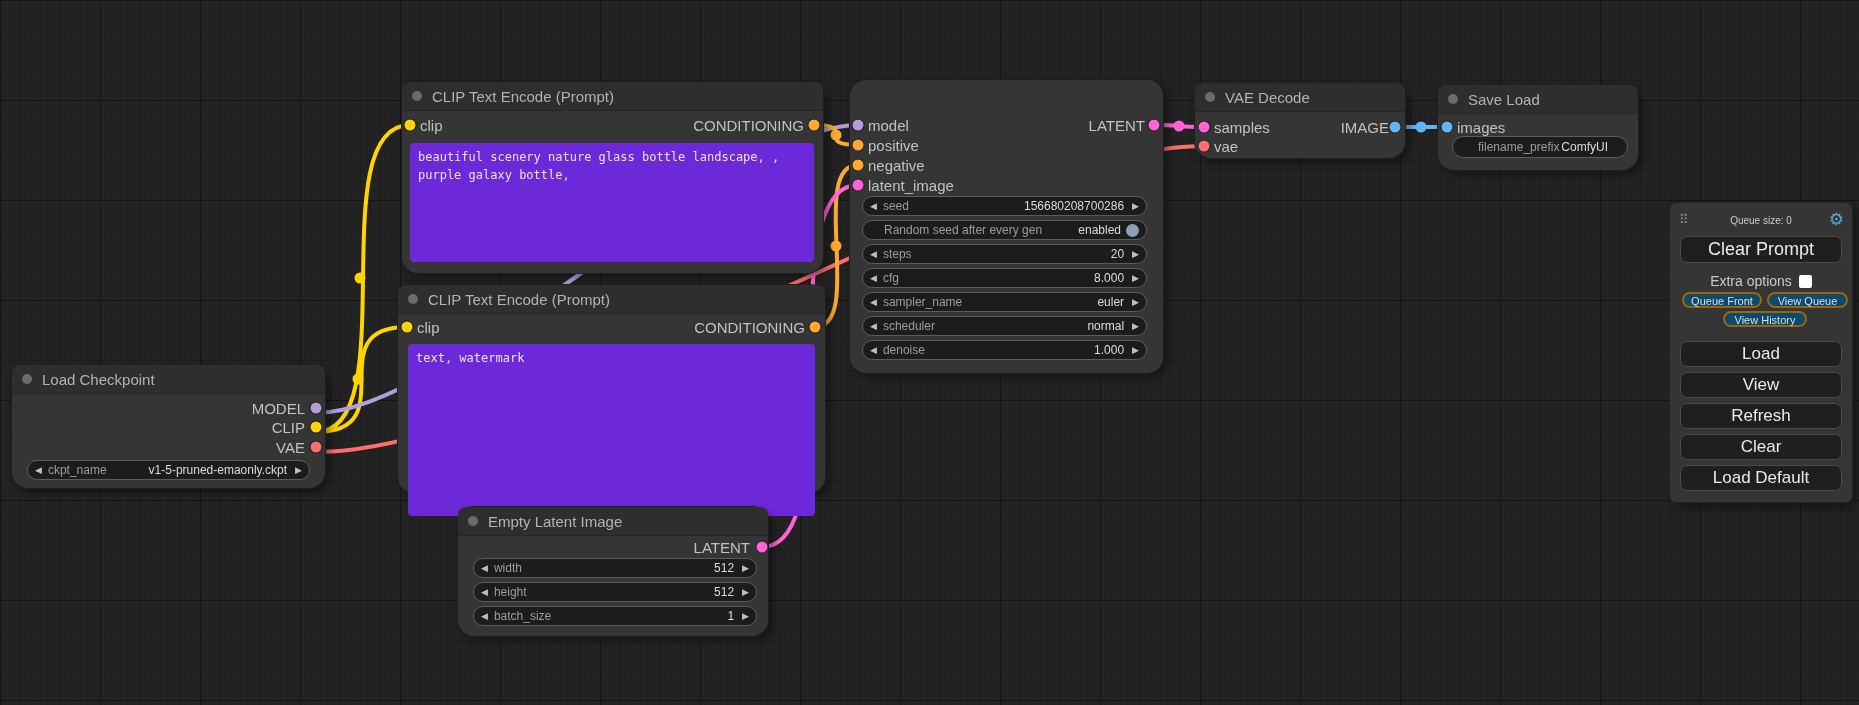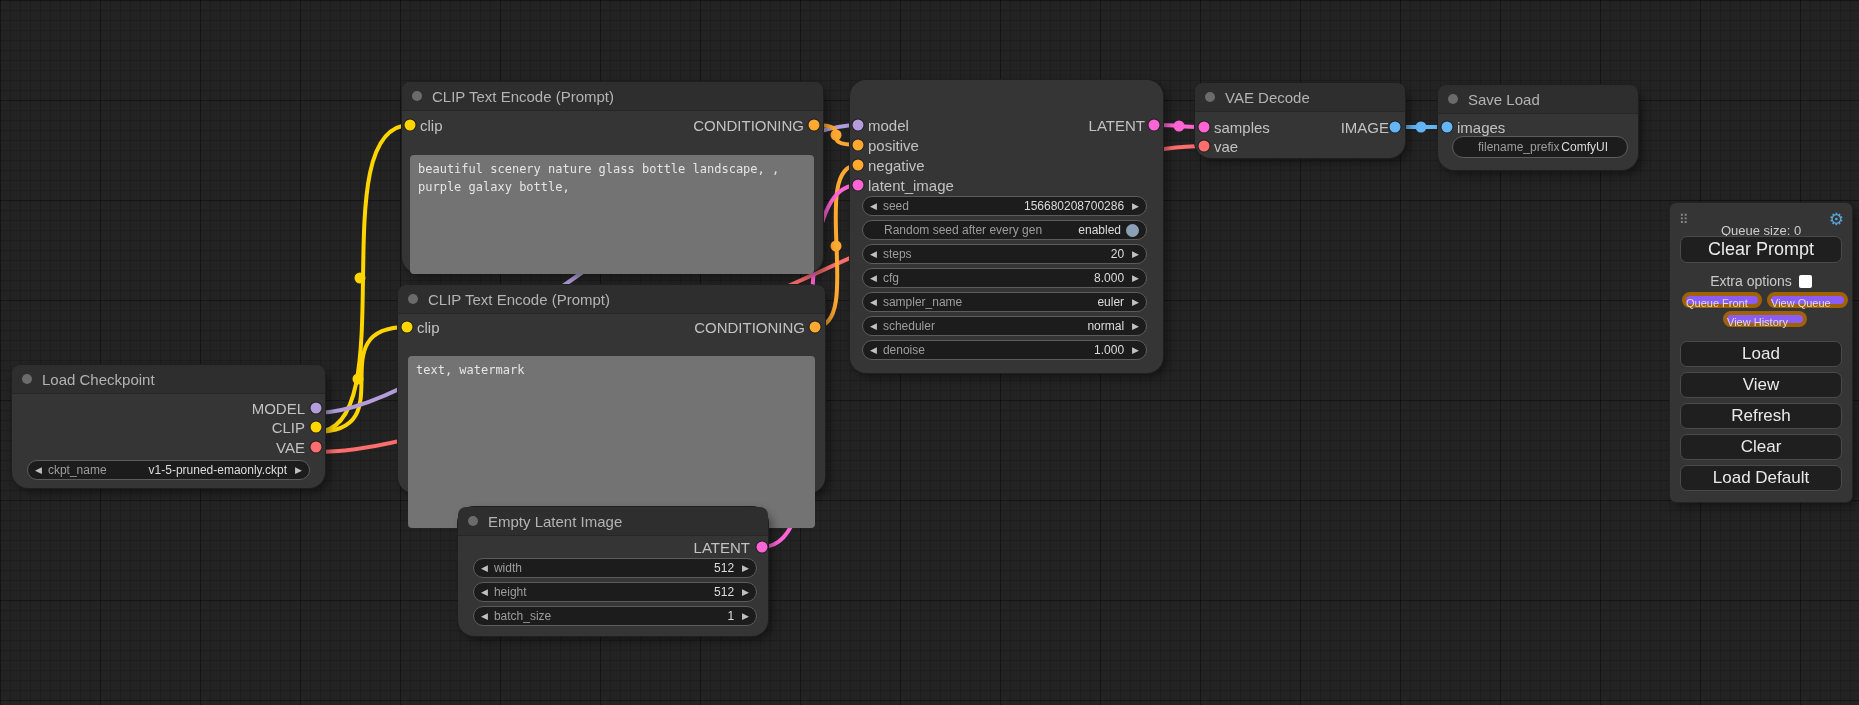--- a/index.html
+++ b/index.html
@@ -38,47 +38,47 @@
   .widget{
     position:absolute;height:20px;background:#1c1c1c;border:1px solid #5c5c5c;
     border-radius:10px;display:flex;align-items:center;font-size:12px;
     padding:0 7px;box-sizing:border-box;white-space:nowrap;
   }
   .warr{color:#c0c0c0;font-size:9px;line-height:1;}
   .wlabel{color:#9d9d9d;margin-left:6px;}
   .wvalue{margin-left:auto;color:#dcdcdc;margin-right:8px;}
   .toggle-dot{width:13px;height:13px;border-radius:50%;flex:0 0 auto;}
   .ntext{
-    position:absolute;background:#737373;border-radius:4px;
+    position:absolute;background:#6d28d9;border-radius:4px;
     font-family:"DejaVu Sans Mono","Liberation Mono",monospace;
     font-size:12px;line-height:1.5;color:#e6e6e6;padding:5px 8px;
-    box-sizing:border-box;white-space:pre-wrap;overflow:hidden;margin-top:12px;
+    box-sizing:border-box;white-space:pre-wrap;overflow:hidden;
   }
   
   .qpanel{
     position:absolute;left:1670px;top:203px;width:182px;height:299px;z-index:4;
     background:#353535;border-radius:6px;
     box-shadow:0 0 0 1px #232323, 4px 4px 12px rgba(0,0,0,.45);
     color:#cfcfcf;
   }
   .qhandle{position:absolute;left:9px;top:9px;color:#8a8a8a;font-size:13px;letter-spacing:-1px;}
-  .qsize{position:absolute;left:0;right:0;top:20px;text-align:center;font-size:13px;color:#cccccc;}
+  .qsize{position:absolute;left:0;right:0;top:12px;text-align:center;font-size:10px;color:#cccccc;}
   .qgear{position:absolute;right:8px;top:6px;font-size:17px;}
   .qbtn{
     position:absolute;left:10px;width:162px;height:26px;box-sizing:border-box;
     background:#1f1f1f;border:1px solid #4a4a4a;border-radius:7px;
     color:#eaeaea;font-size:17px;text-align:center;line-height:24px;cursor:pointer;
   }
   .qbtn.prompt{top:33px;height:27px;line-height:25px;font-size:18px;}
   .qextras{position:absolute;left:0;right:0;top:70px;height:16px;display:flex;align-items:center;justify-content:center;gap:7px;font-size:14px;color:#c9c9c9;}
   .qcheck{width:13px;height:13px;background:#ffffff;border-radius:2px;}
   .qpill{
-    position:absolute;height:16px;box-sizing:border-box;background:#8b5cf6;
-    border:4px solid #a16207;border-radius:9px;color:#dddddd;font-size:11px;
-    text-align:left;line-height:14px;cursor:pointer;
+    position:absolute;height:16px;box-sizing:border-box;background:#0c4a6e;
+    border:2px solid #a16207;border-radius:9px;color:#dddddd;font-size:11px;
+    text-align:center;line-height:14px;cursor:pointer;
   }
 </style>
 </head>
 <body>
 
 <div id="canvas">
 
   <svg id="wires" width="1859" height="705">
     <g fill="none" stroke-width="4" stroke-linecap="round">
       <path d="M 316 432 C 406 432, 320 125, 410 125" stroke="#FFD500"></path>

